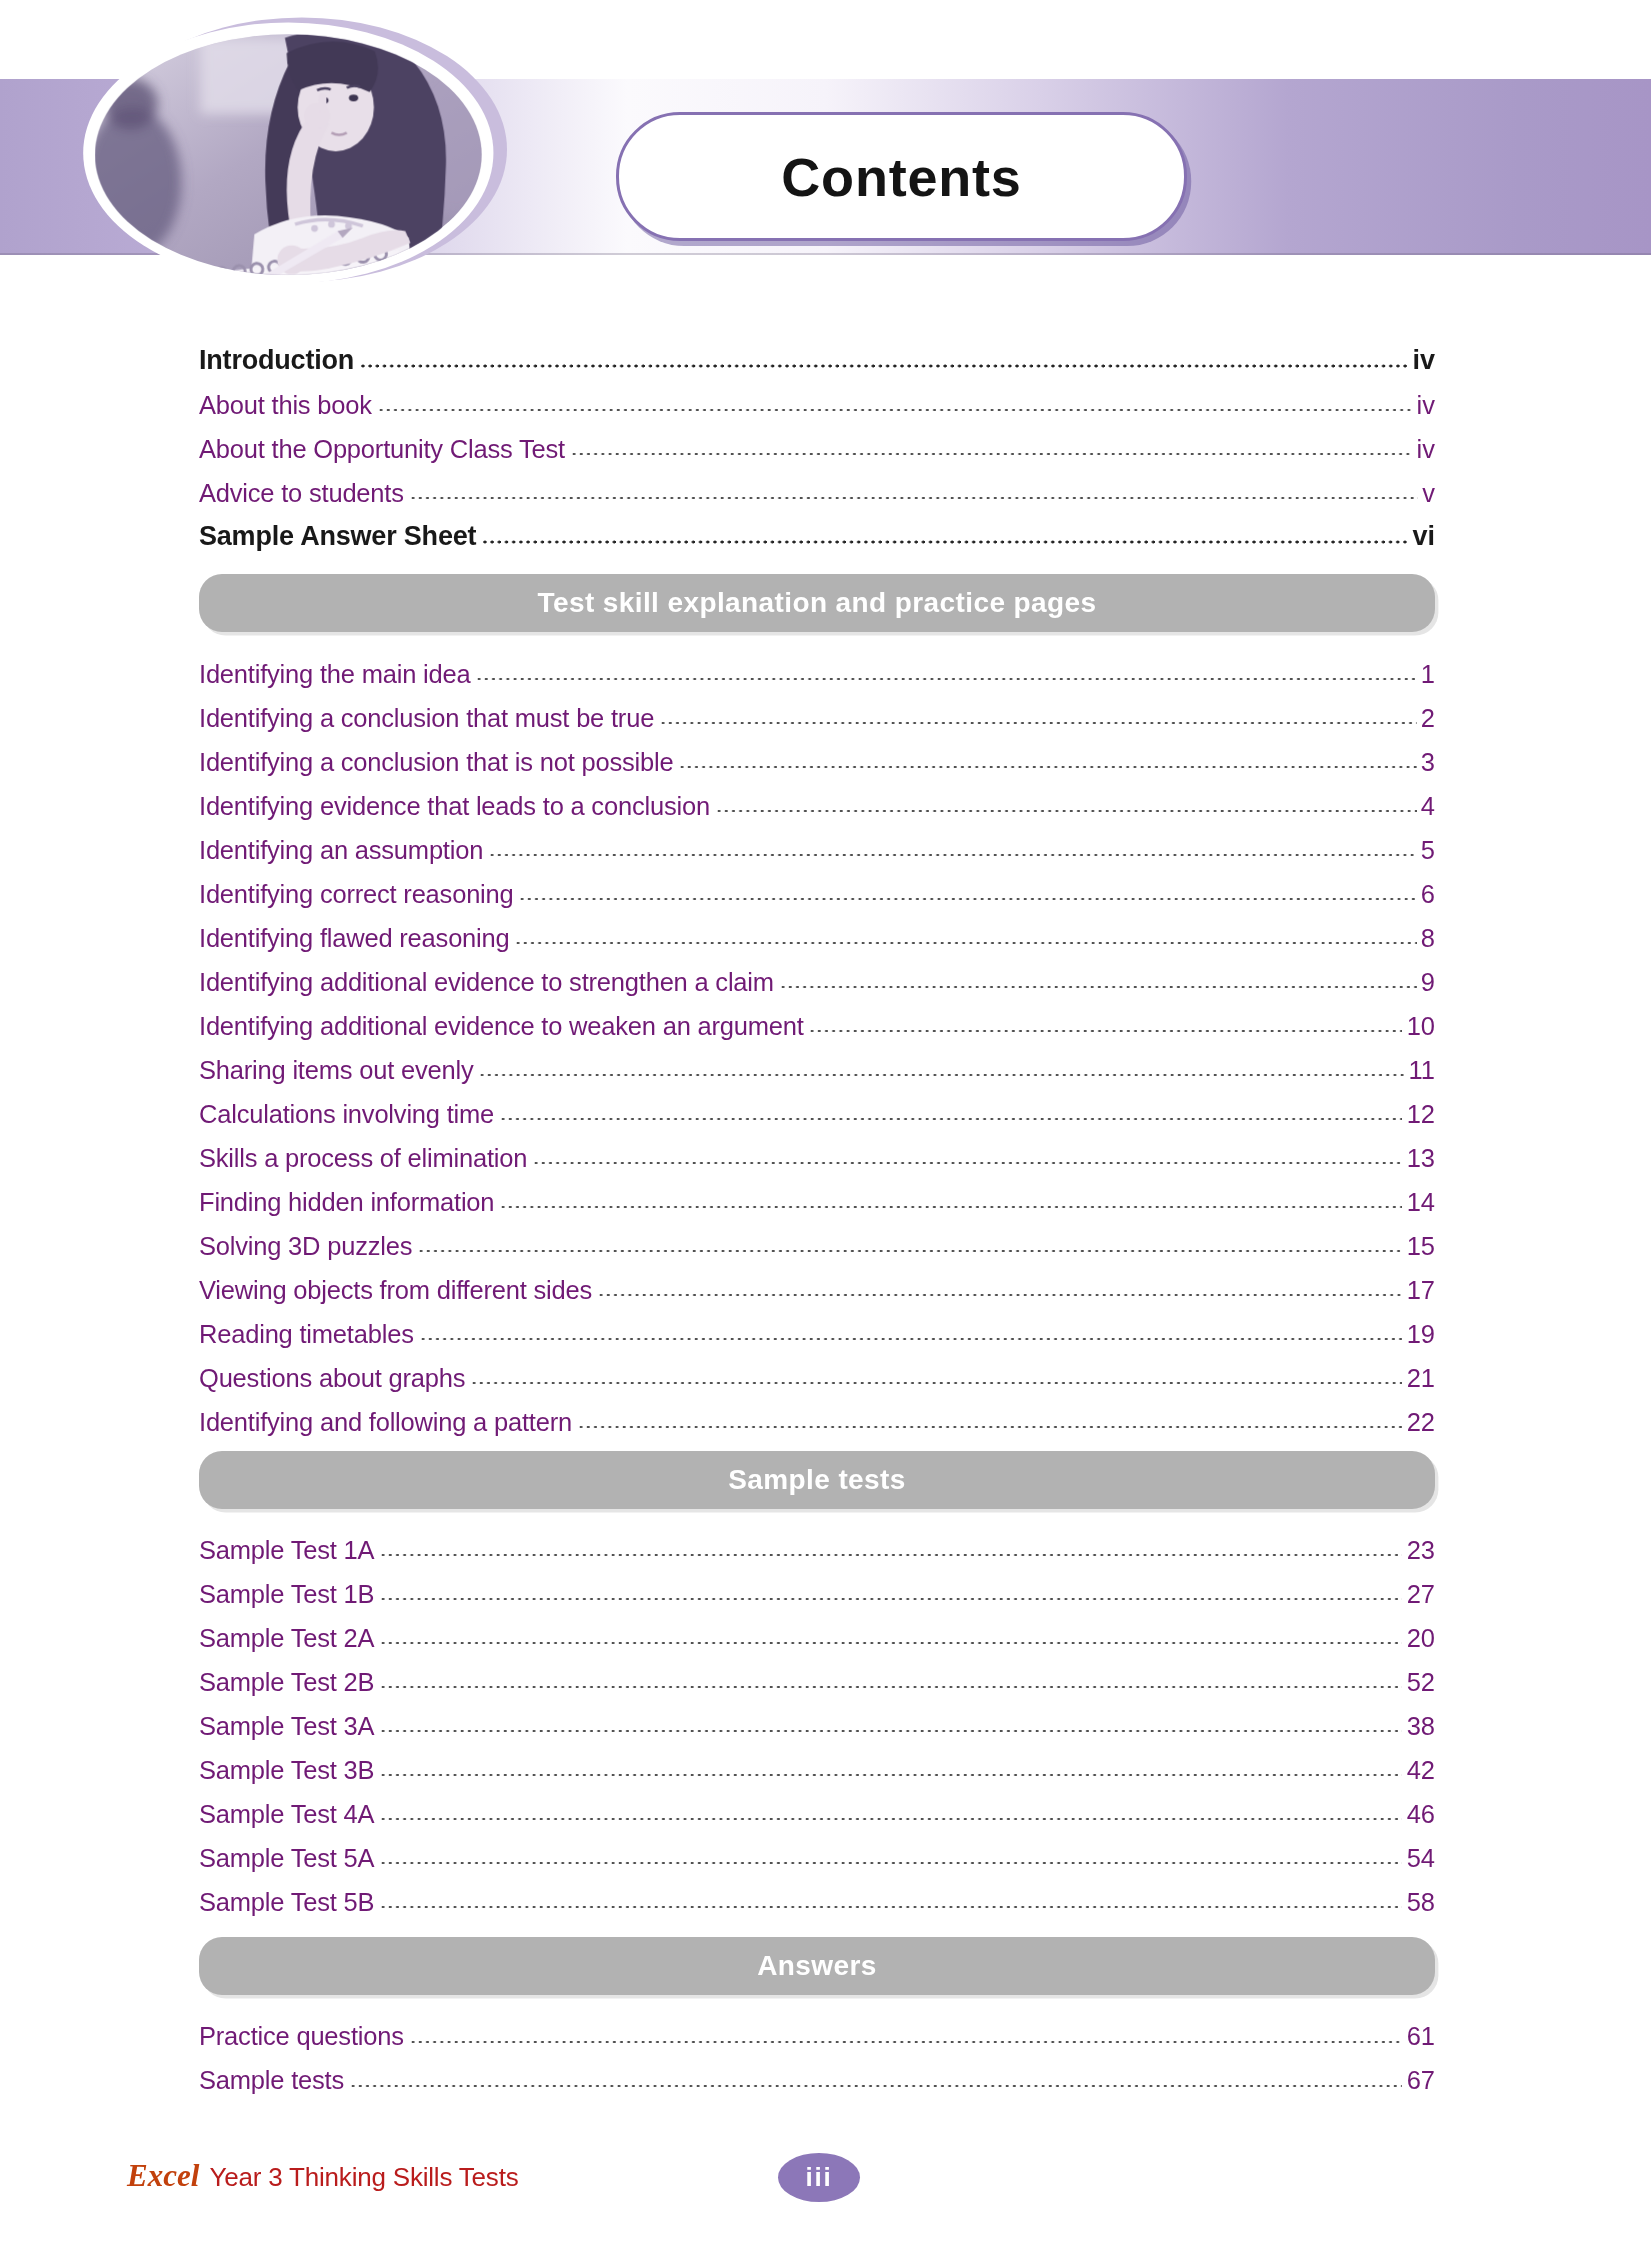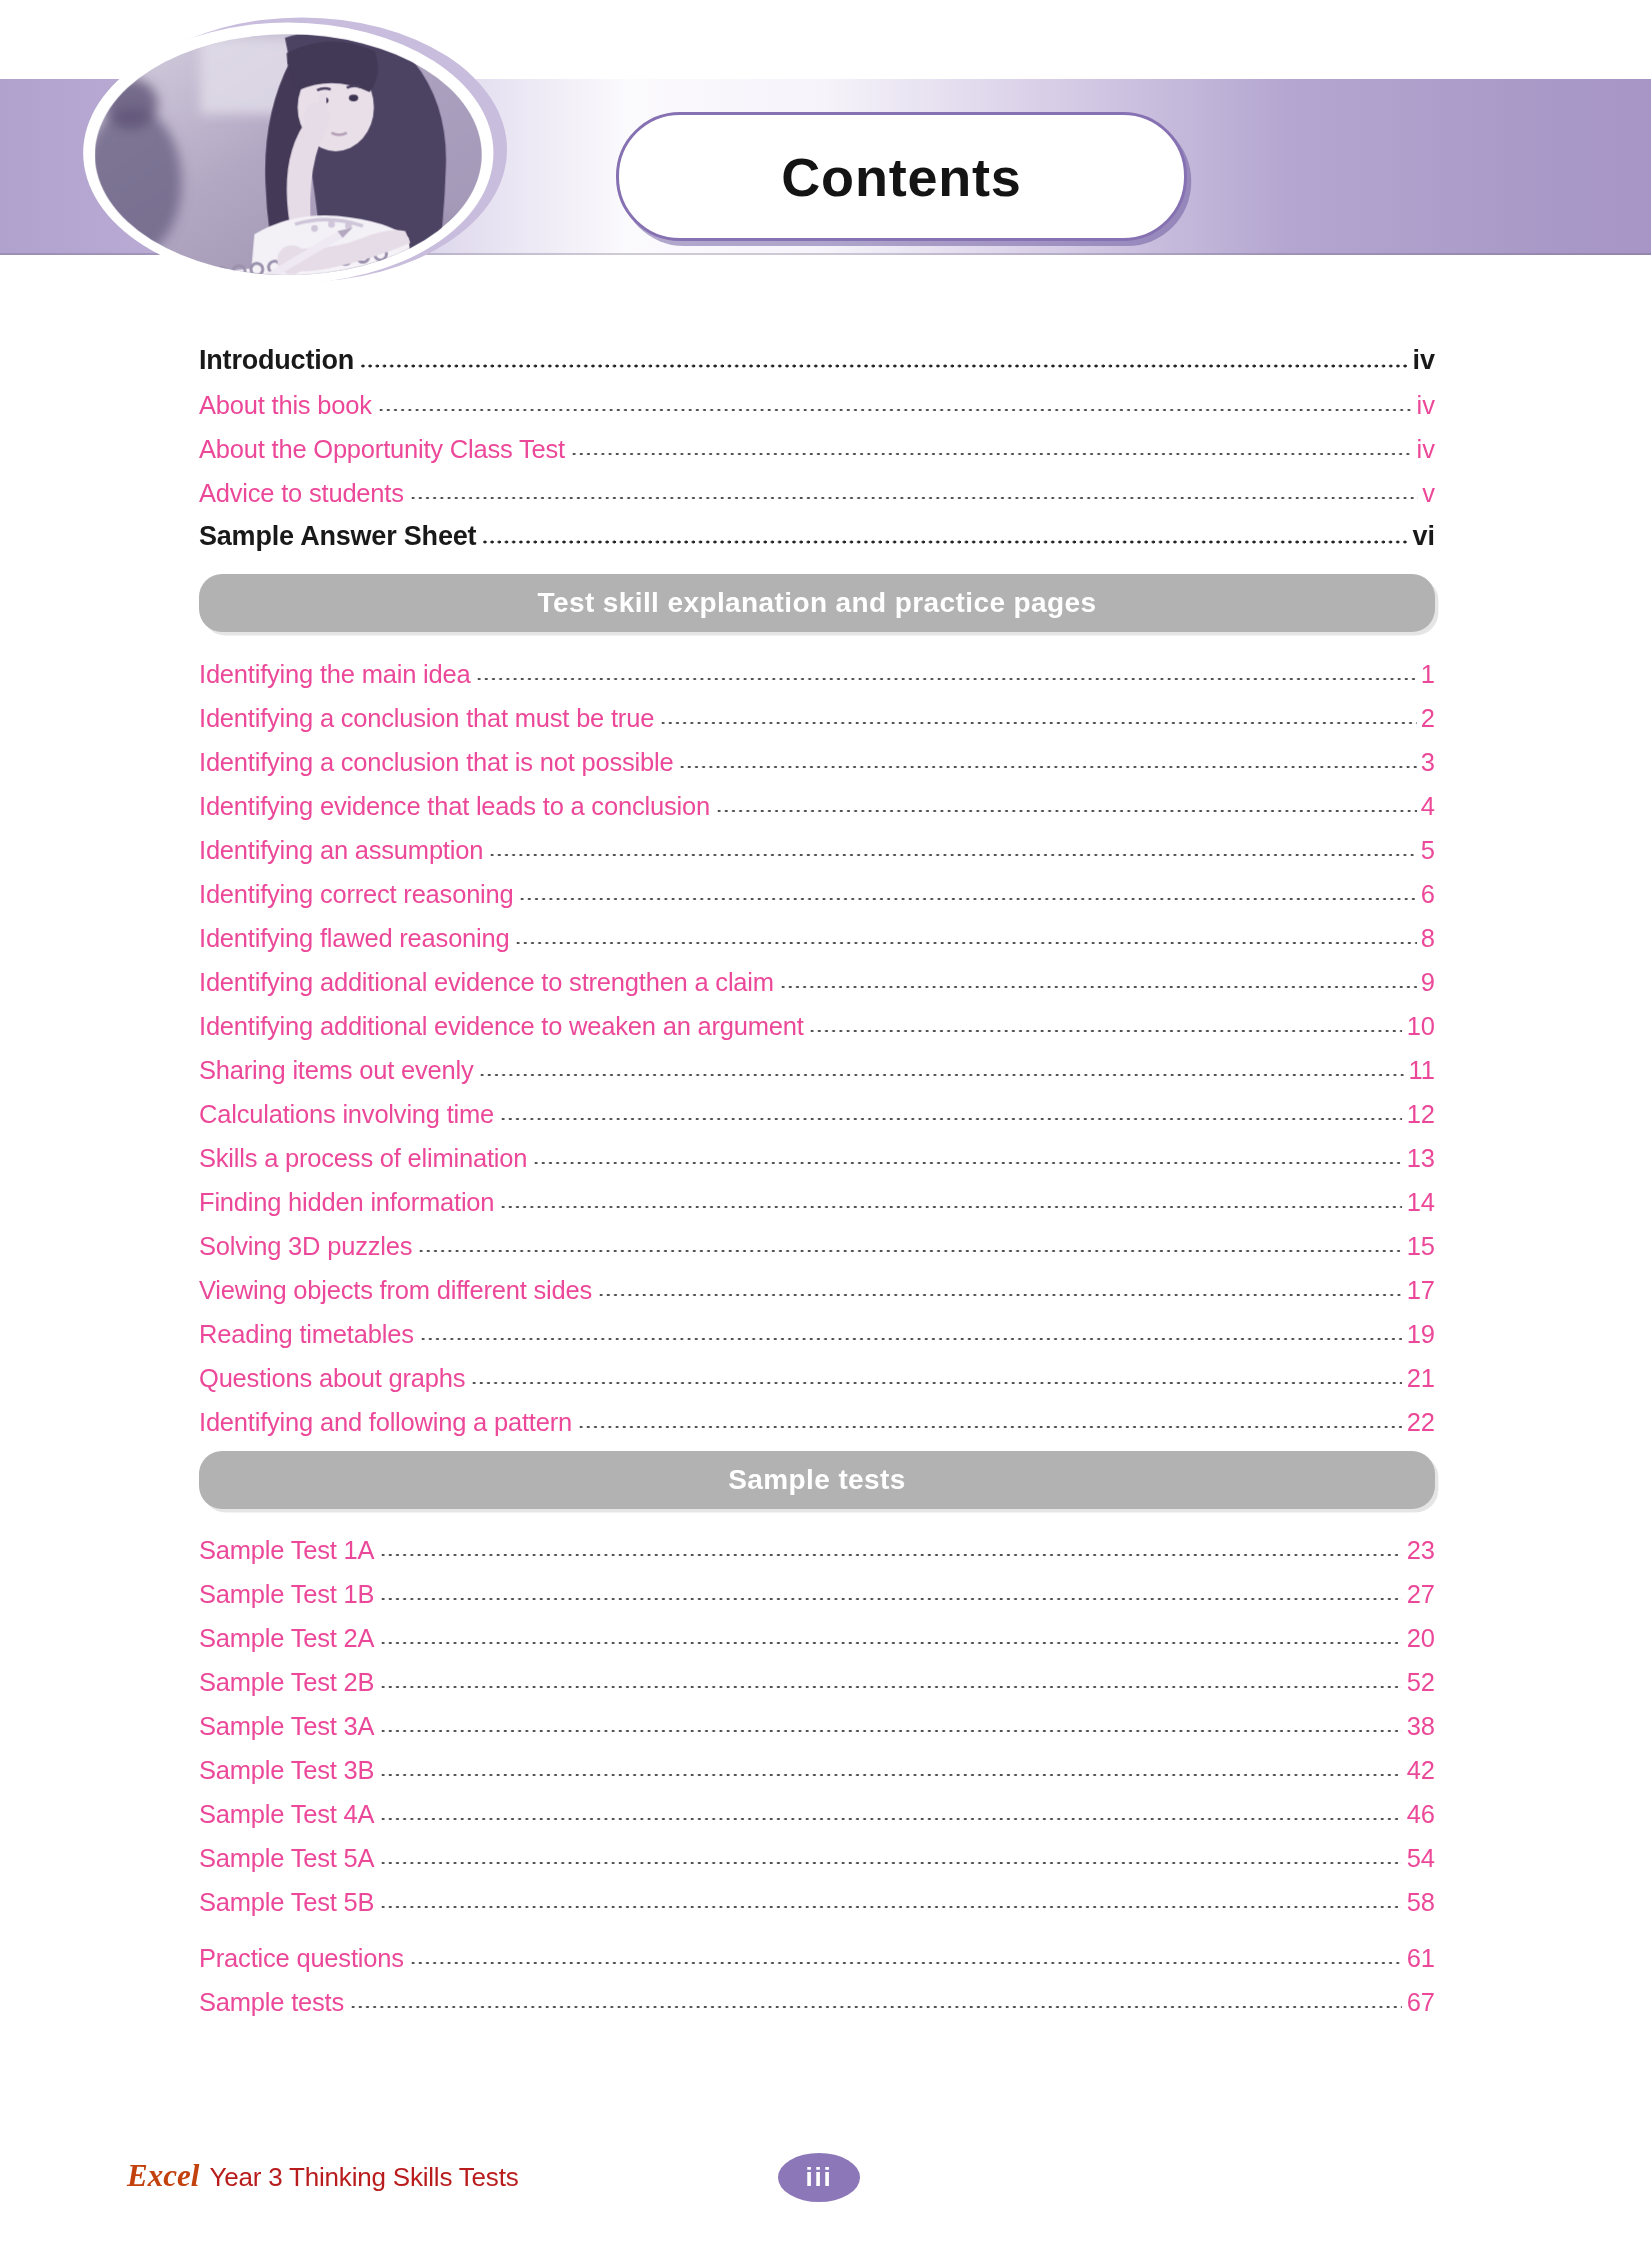--- a/index.html
+++ b/index.html
@@ -14,21 +14,21 @@
 
   .photo{position:absolute;left:73px;top:12px;width:434px;height:282px;}
 
   .title-pill{position:absolute;left:616px;top:112px;width:565px;height:123px;background:#ffffff;
         border:3.4px solid #8671b2;border-radius:64px;display:flex;align-items:center;justify-content:center;
         box-shadow:4.2px 5.1px 0 rgba(104,86,155,.50);}
   .title-pill span{font-size:54px;font-weight:700;color:#141414;letter-spacing:0.8px;}
 
   
   .toc{position:absolute;left:199px;right:216px;top:332px;}
-  .row{height:44px;display:flex;align-items:flex-end;color:#ec4899;font-size:25.5px;}
+  .row{height:44px;display:flex;align-items:flex-end;color:#701a75;font-size:25.5px;}
   .row .lbl{white-space:nowrap;letter-spacing:-0.2px;}
   .row .leader{flex:1;height:4.2px;margin:0 4.2px 7.6px 6.8px;background-repeat:repeat-x;
         background-image:radial-gradient(circle at 1.9px 2.1px,#4f4f4f 1.3px,rgba(0,0,0,0) 1.6px);
         background-size:7.2px 4.2px;background-position:left bottom;}
   .row .pg{white-space:nowrap;}
   .row.bold{font-weight:700;color:#191919;font-size:27px;}
   .row.bold .leader{background-image:radial-gradient(circle at 1.9px 2.1px,#242424 1.4px,rgba(0,0,0,0) 1.8px);}
 
   .banner{height:58px;border-radius:23px;background:#b2b2b2;display:flex;align-items:center;justify-content:center;
         color:#ffffff;font-weight:700;font-size:28px;letter-spacing:0.4px;
@@ -341,20 +341,23 @@
           <span class="pg">54</span>
         </div>
 
         <div class="row">
           <span class="lbl">Sample Test 5B</span>
           <span class="leader"></span>
           <span class="pg">58</span>
         </div>
       </div>
 
+    <div class="banner b3">
+      <span>Answers</span>
+    </div>
     <div class="rows answers">
 
         <div class="row">
           <span class="lbl">Practice questions</span>
           <span class="leader"></span>
           <span class="pg">61</span>
         </div>
 
         <div class="row">
           <span class="lbl">Sample tests</span>

